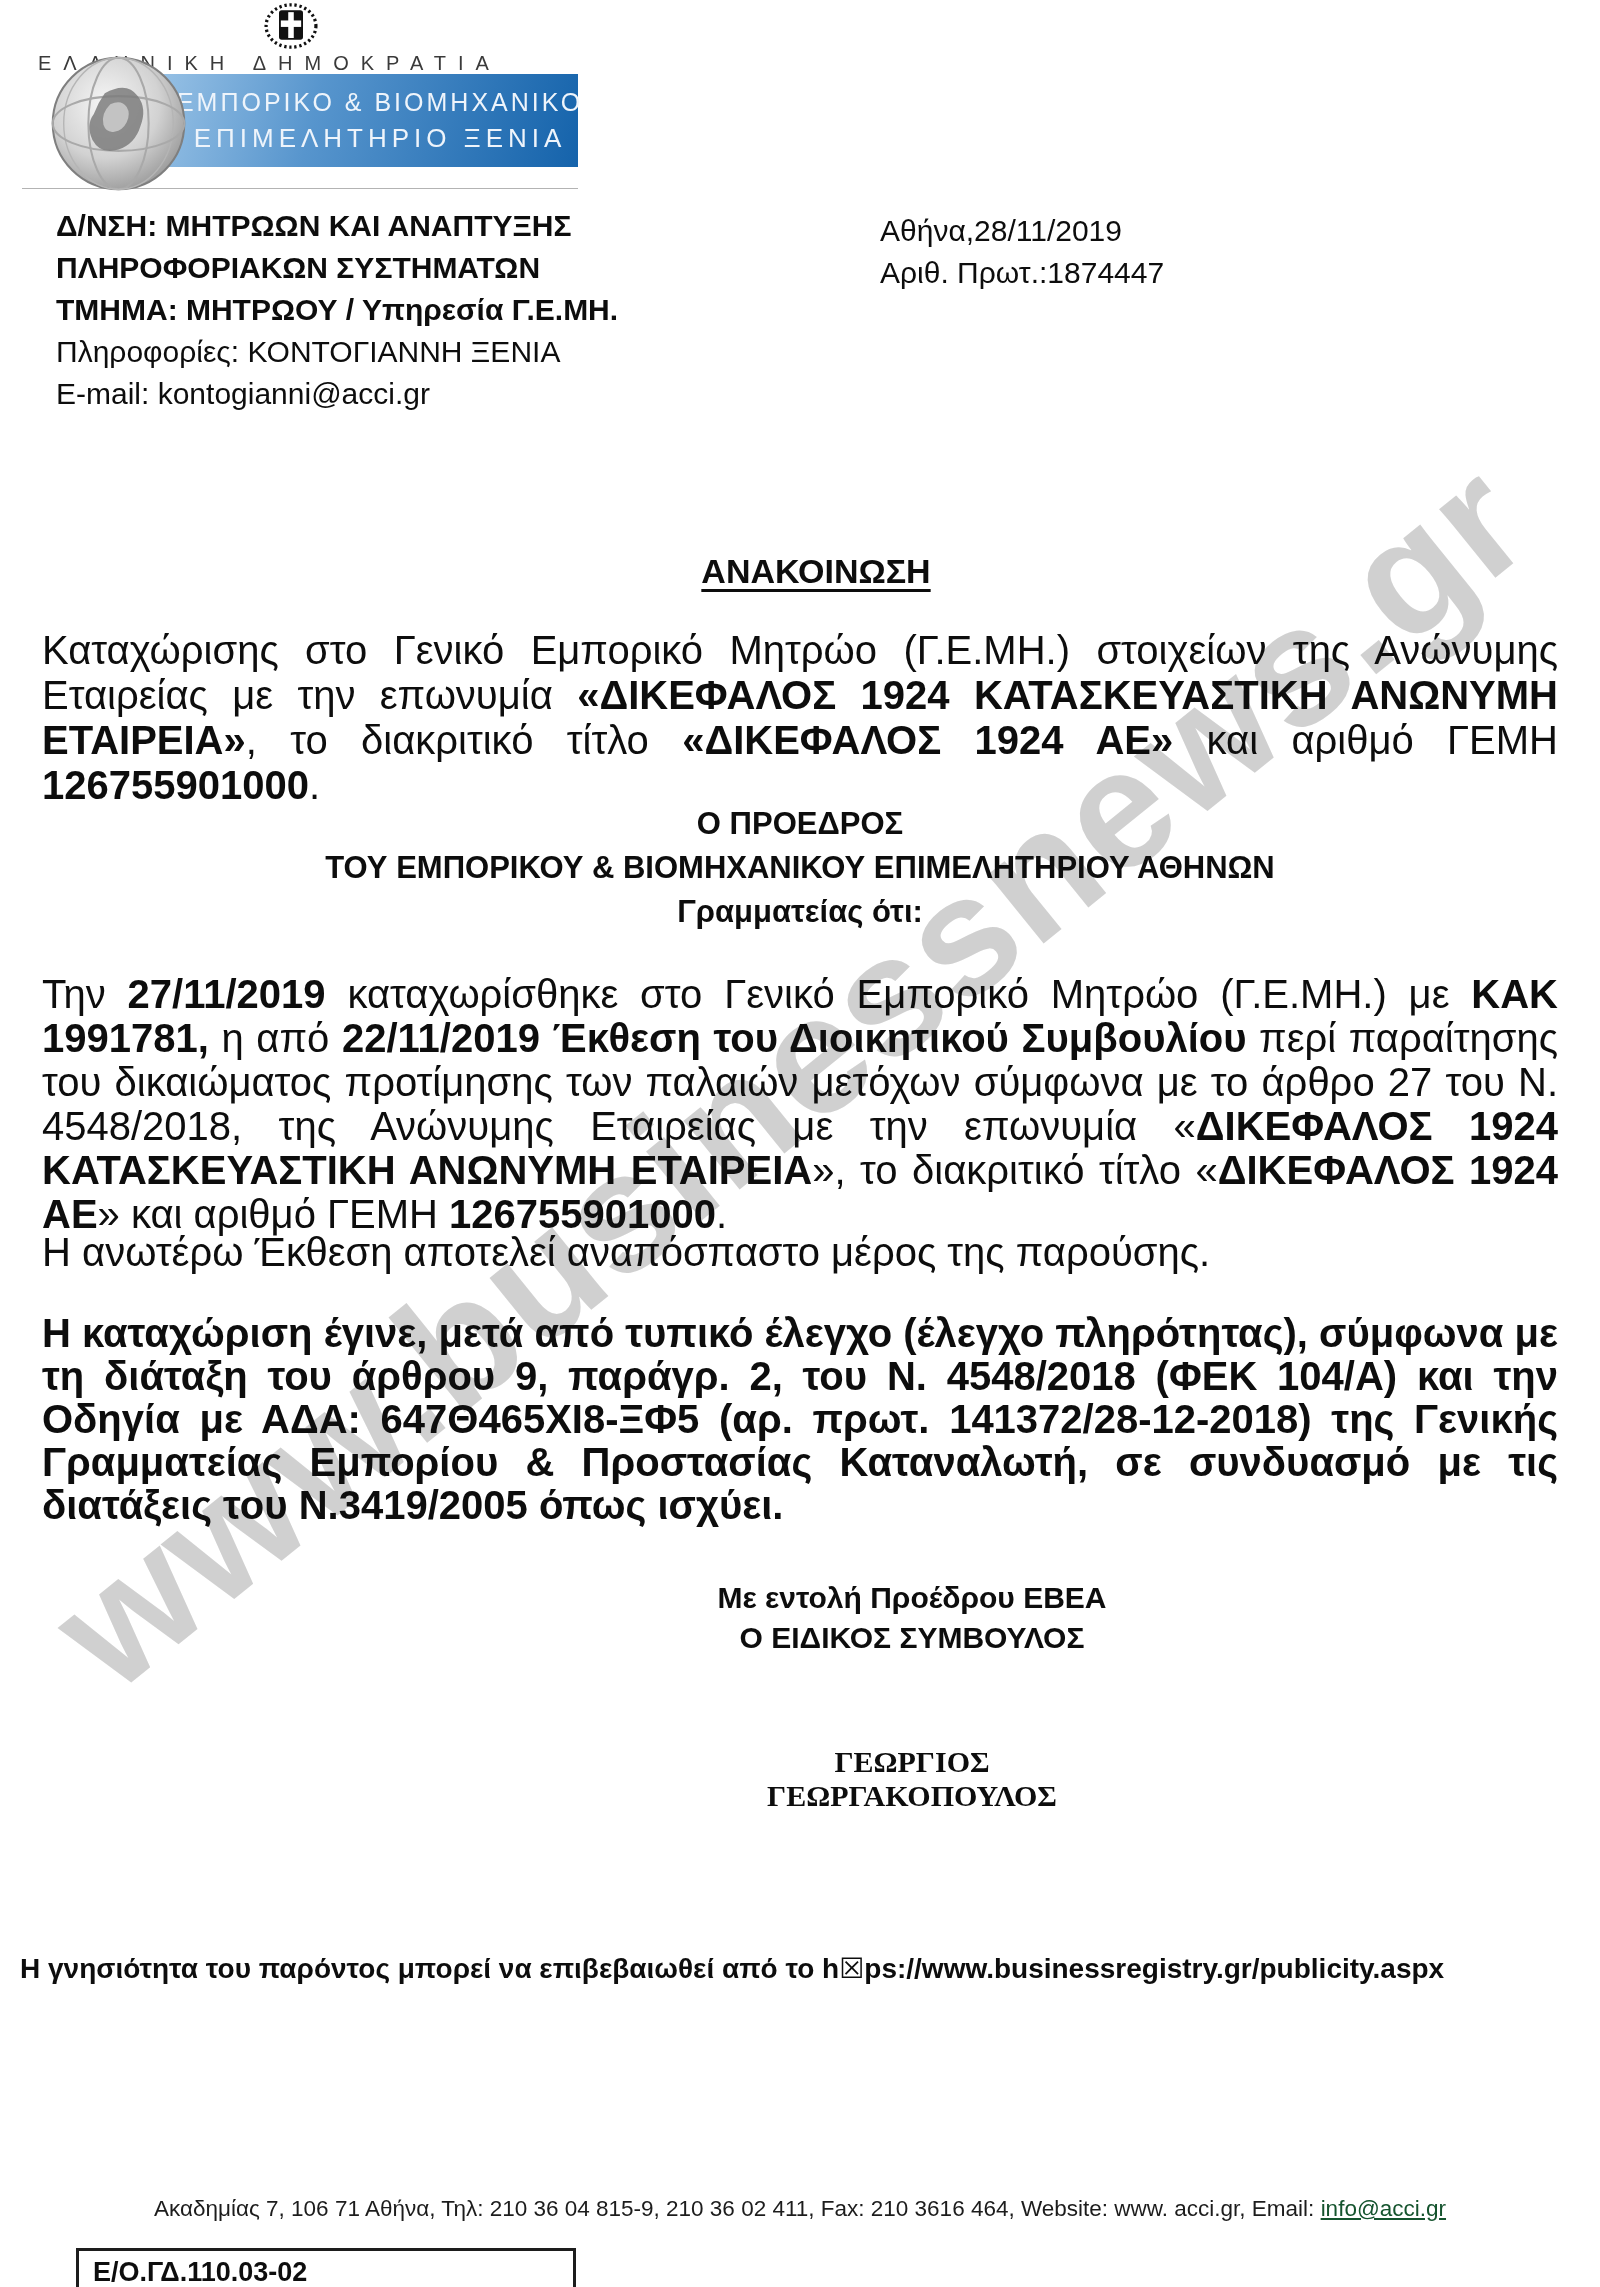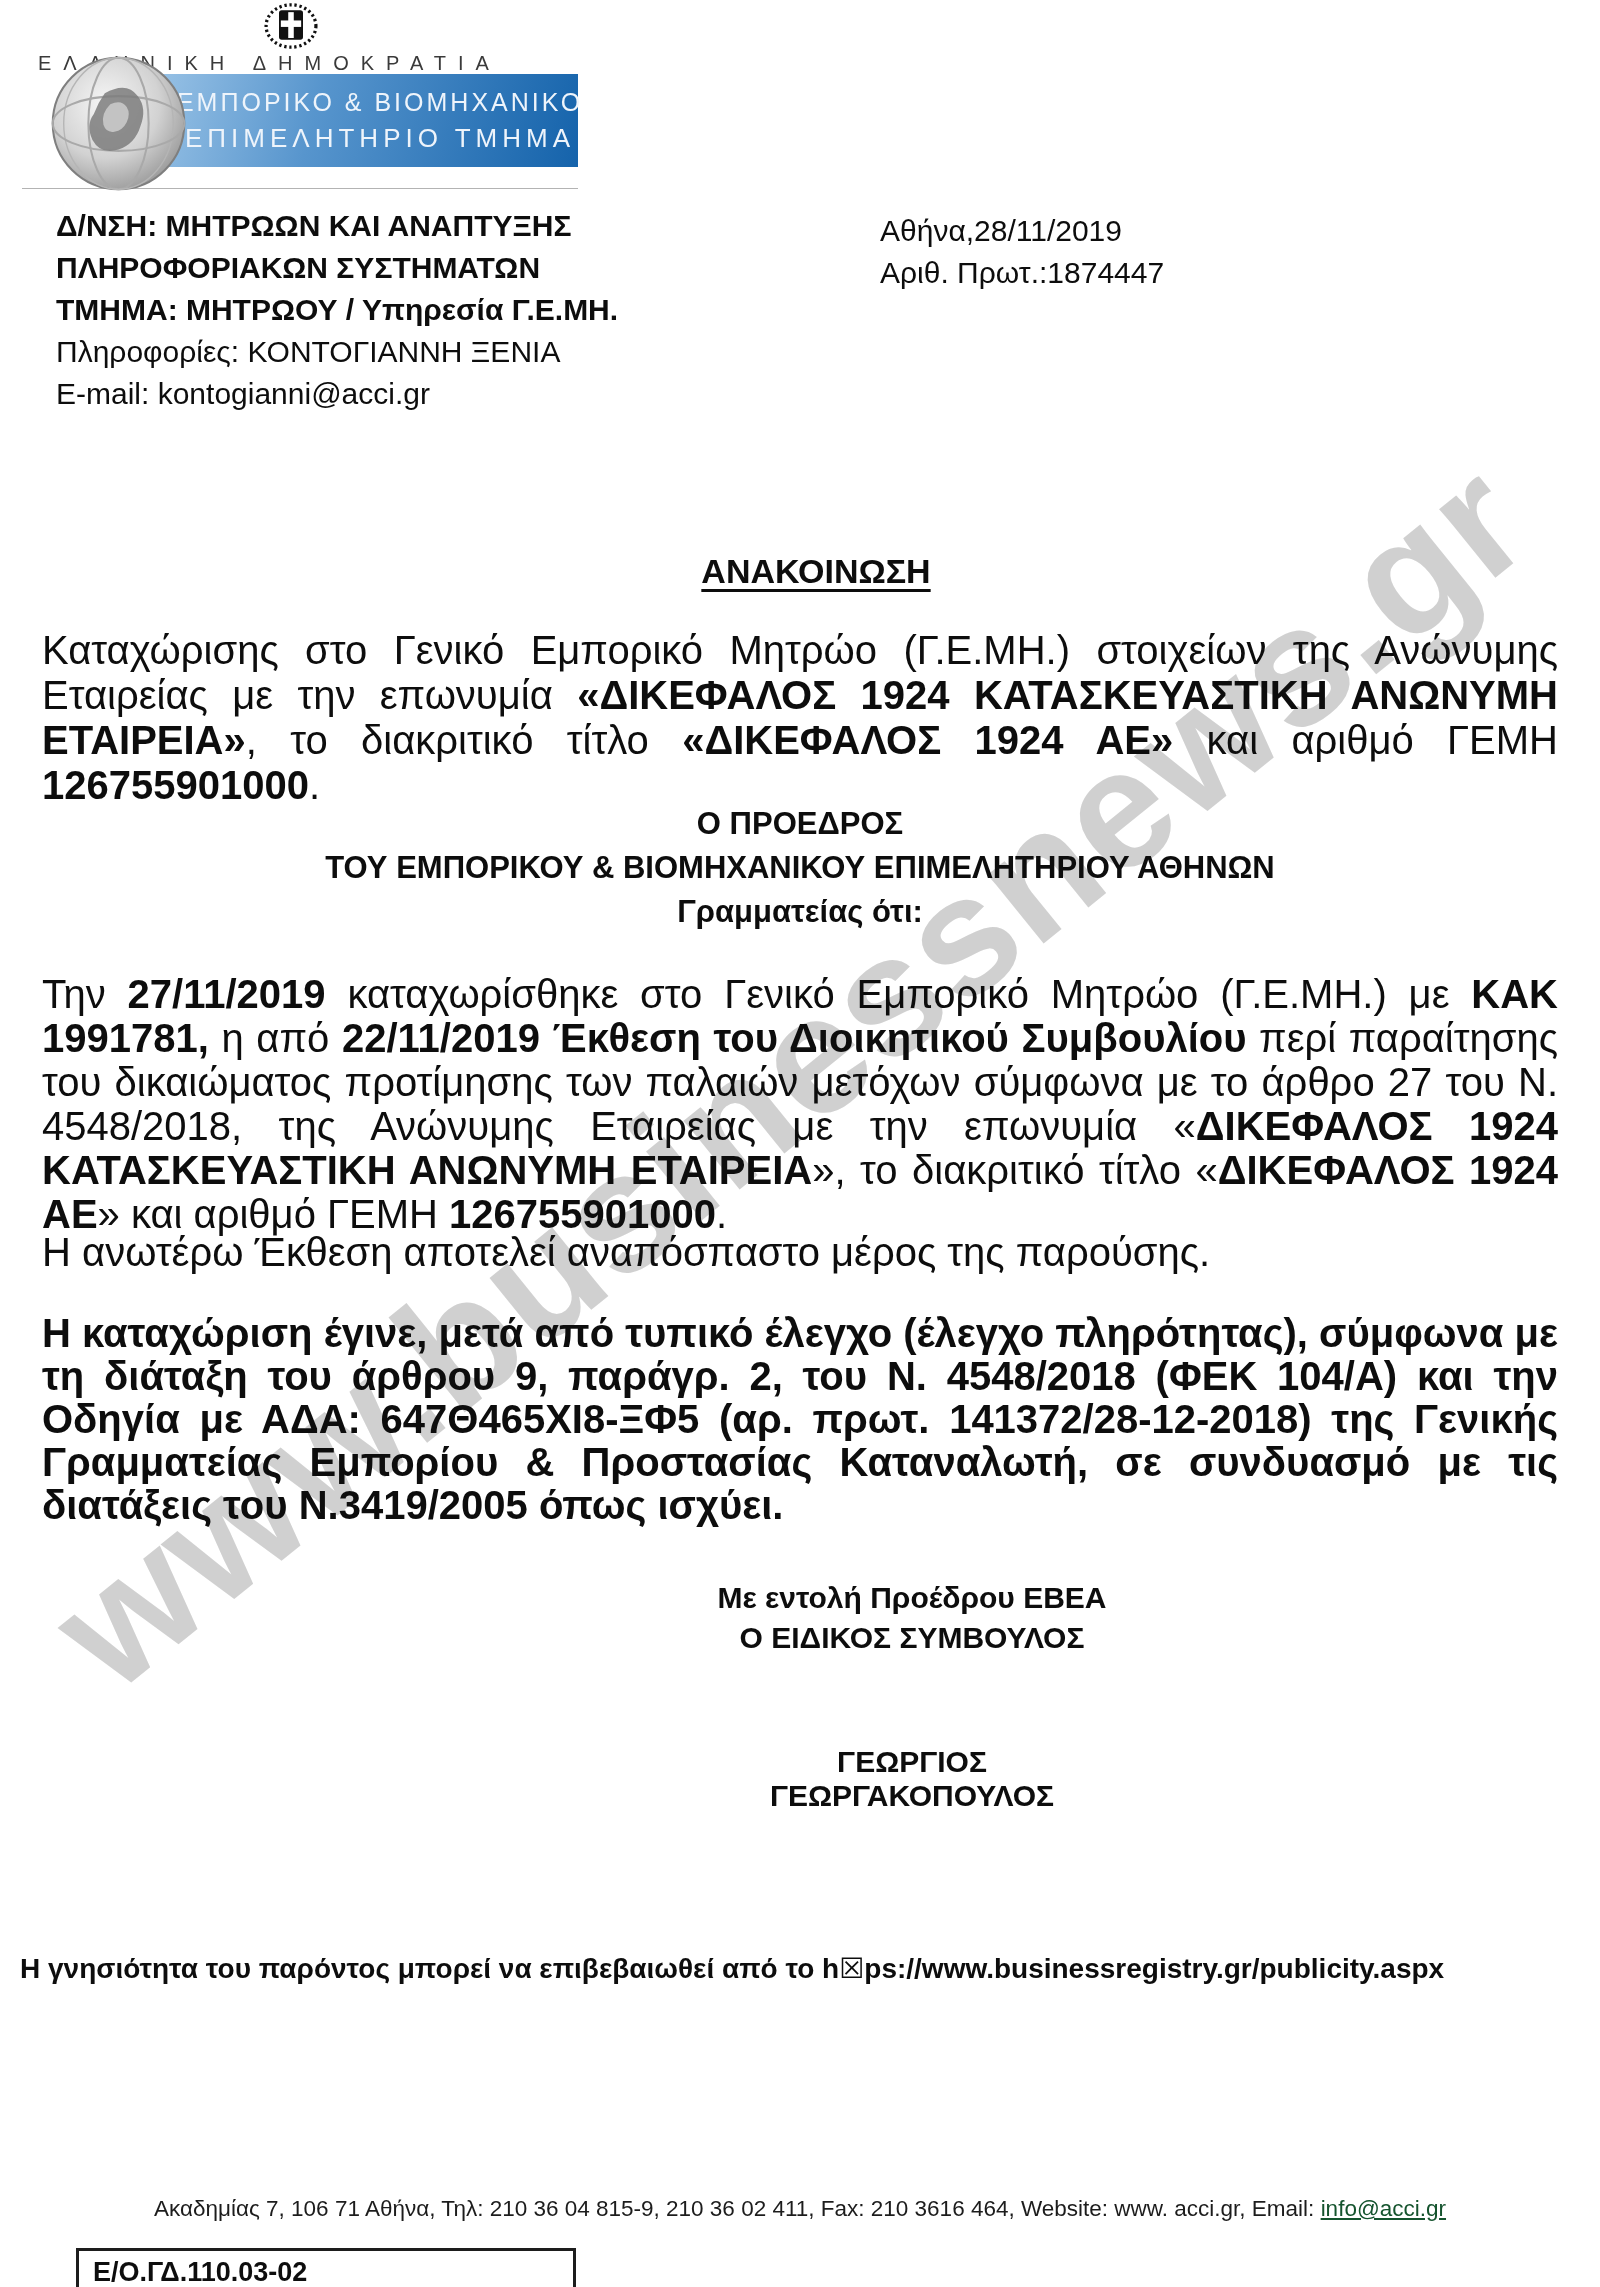--- a/index.html
+++ b/index.html
@@ -43,21 +43,21 @@
   .doc-title span{text-decoration:underline;text-decoration-thickness:3px;text-underline-offset:6px;margin-left:32px;}
   
   .para{left:42px;width:1516px;font-size:40px;text-align:justify;}
   .p1{top:628px;line-height:45px;}
   .heading-block{left:0;top:802px;width:1600px;text-align:center;font-weight:bold;font-size:31px;line-height:44px;}
   .p2{top:972px;line-height:44px;}
   .p3{top:1230px;line-height:44px;text-align:left;}
   .p4{top:1312px;line-height:43px;font-weight:bold;}
   
   .sig{left:697px;top:1578px;width:430px;text-align:center;font-weight:bold;font-size:30px;line-height:40px;}
-  .sig-name{left:697px;top:1745px;width:430px;text-align:center;font-weight:bold;font-size:30px;}
+  .sig-name{left:697px;top:1745px;width:430px;text-align:center;font-weight:bold;font-size:30px;font-family:Liberation Serif, serif;}
   
   .verify{left:20px;top:1952px;width:1560px;font-size:28px;font-weight:bold;white-space:nowrap;}
   
   .footer-address{left:0;top:2196px;width:1600px;text-align:center;font-size:22.5px;color:#1c1c1c;}
   .footer-address a{color:#14532d;}
   .form-box{
     left:76px;top:2248px;width:500px;height:46px;
     border:3px solid #1d1d1d;background:#fff;
     font-size:27px;font-weight:bold;line-height:42px;padding-left:14px;
     box-sizing:border-box;
@@ -72,21 +72,21 @@
   <ellipse cx="30" cy="26" rx="27" ry="23" fill="none" stroke="#111" stroke-width="3.5" stroke-dasharray="2.5 3"></ellipse>
   <rect x="17" y="9" width="26" height="32" rx="3" fill="#111"></rect>
   <rect x="27" y="11" width="6" height="28" fill="#fff"></rect>
   <rect x="19" y="20" width="22" height="7" fill="#fff"></rect>
 </svg>
 
 <div class="layer republic">ΕΛΛΗΝΙΚΗ ΔΗΜΟΚΡΑΤΙΑ</div>
 
 <div class="layer banner">
   <div class="banner-line1">ΕΜΠΟΡΙΚΟ &amp; ΒΙΟΜΗΧΑΝΙΚΟ</div>
-  <div class="banner-line2">ΕΠΙΜΕΛΗΤΗΡΙΟ ΤΜΗΜΑ</div>
+  <div class="banner-line2">ΕΠΙΜΕΛΗΤΗΡΙΟ ΞΕΝΙΑ</div>
 </div>
 
 <svg class="layer globe" viewBox="0 0 100 100">
   <defs>
     <radialGradient id="gl" cx="40%" cy="35%" r="75%">
       <stop offset="0%" stop-color="#f6f6f6"></stop>
       <stop offset="55%" stop-color="#d2d2d2"></stop>
       <stop offset="100%" stop-color="#8f8f8f"></stop>
     </radialGradient>
   </defs>

